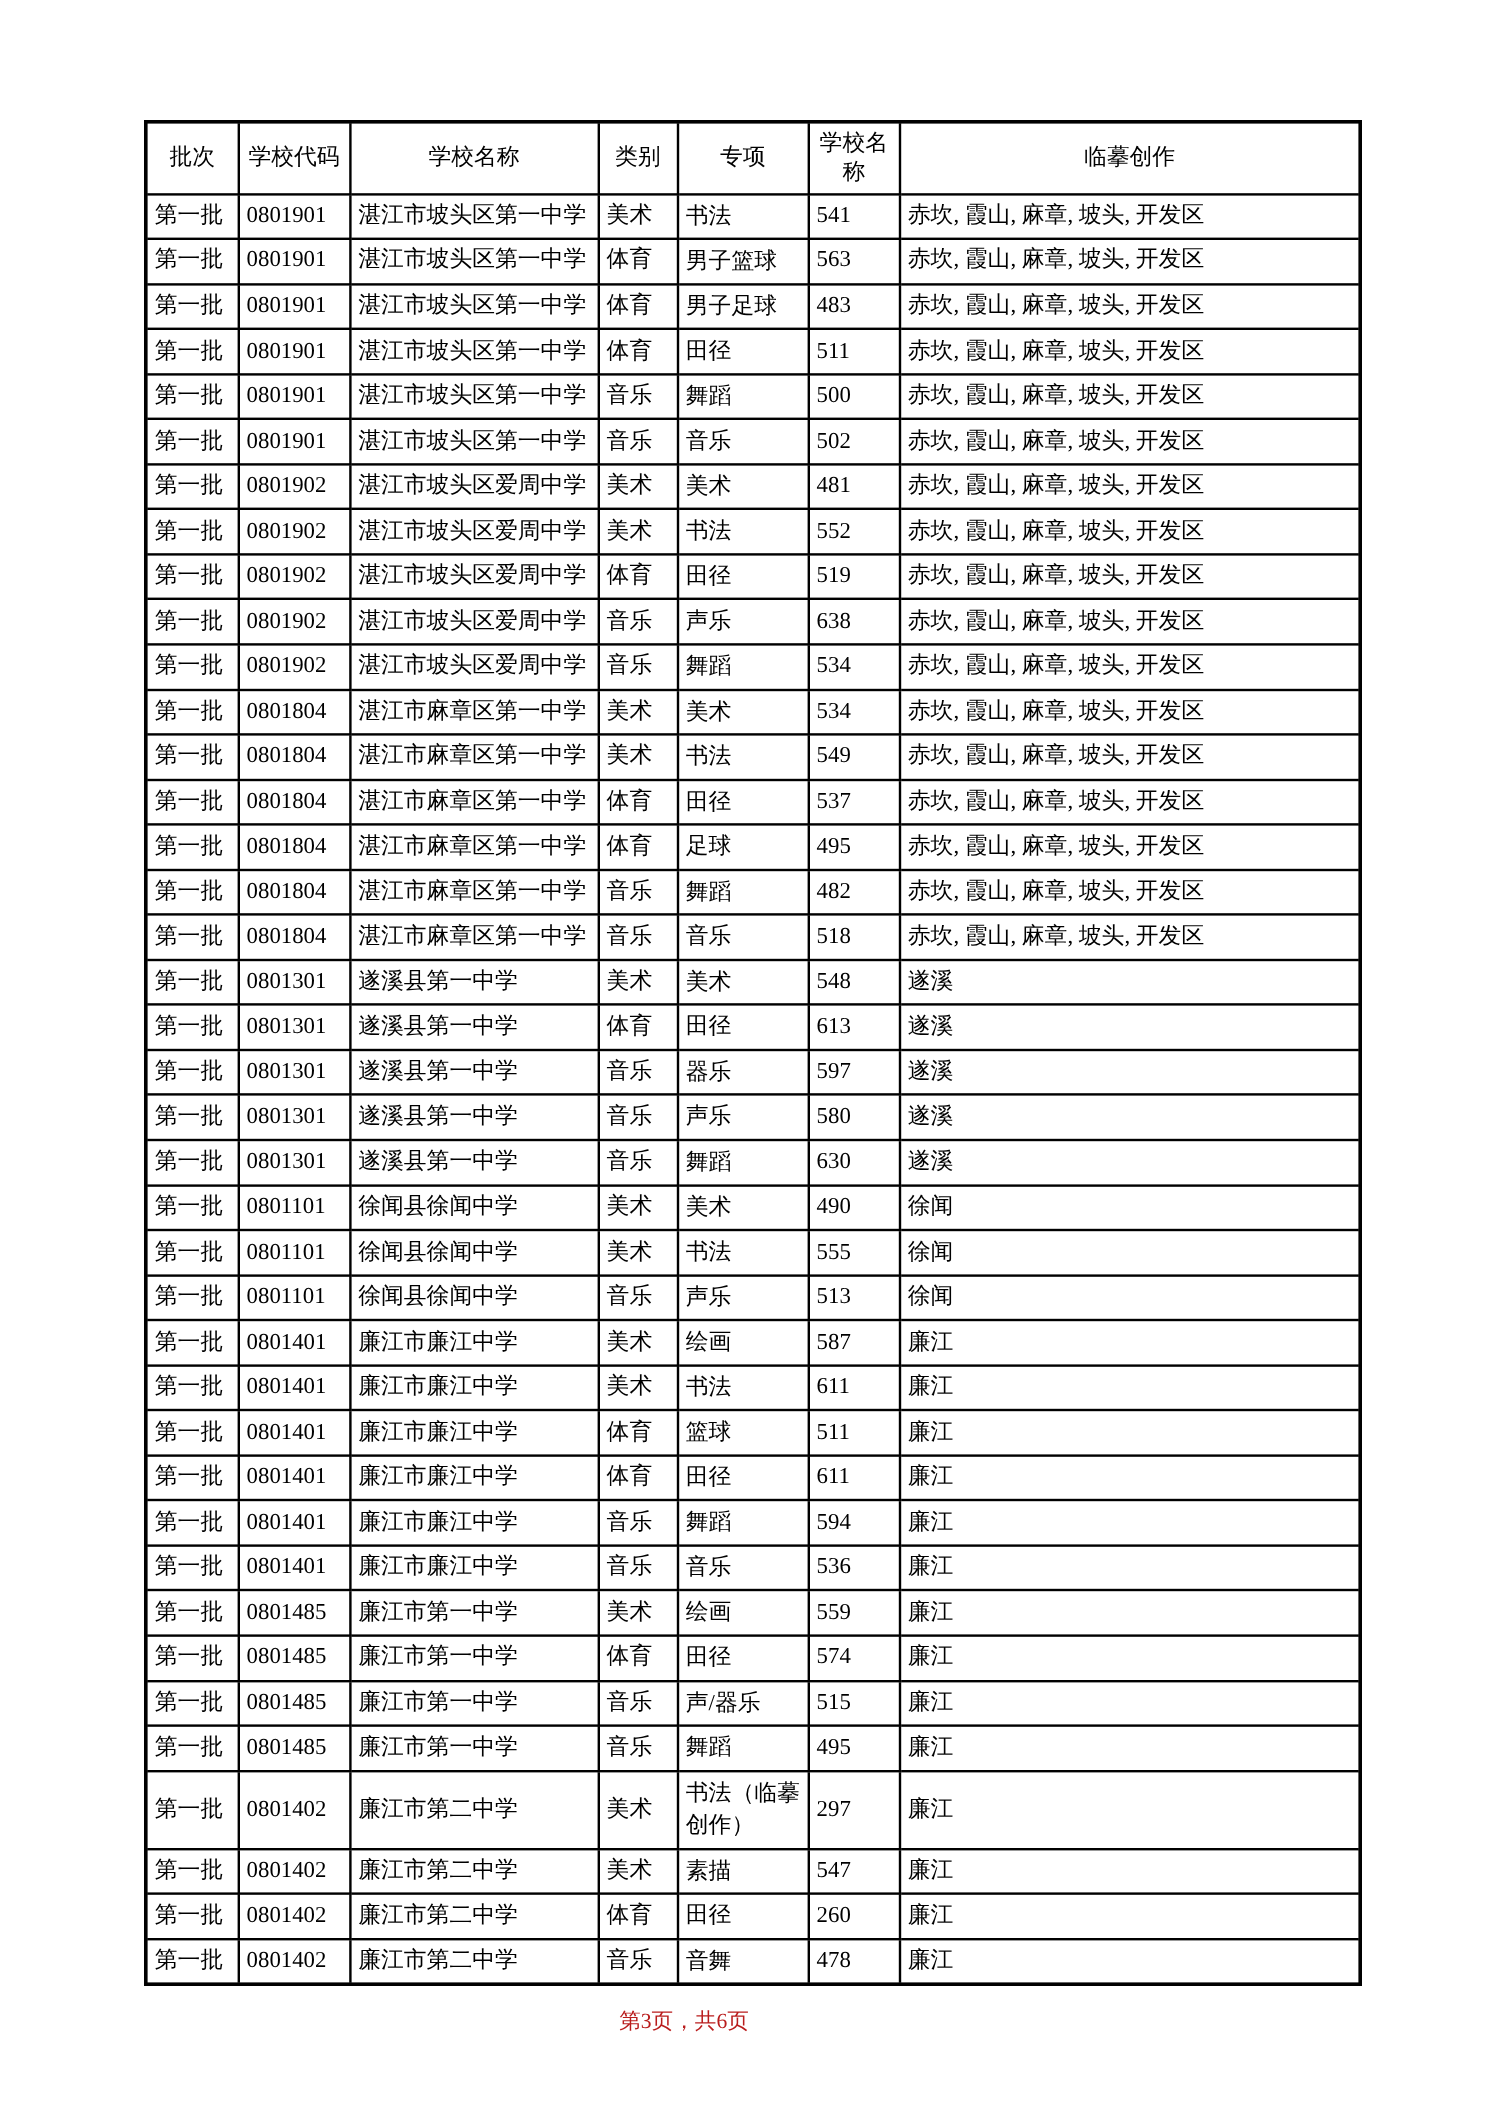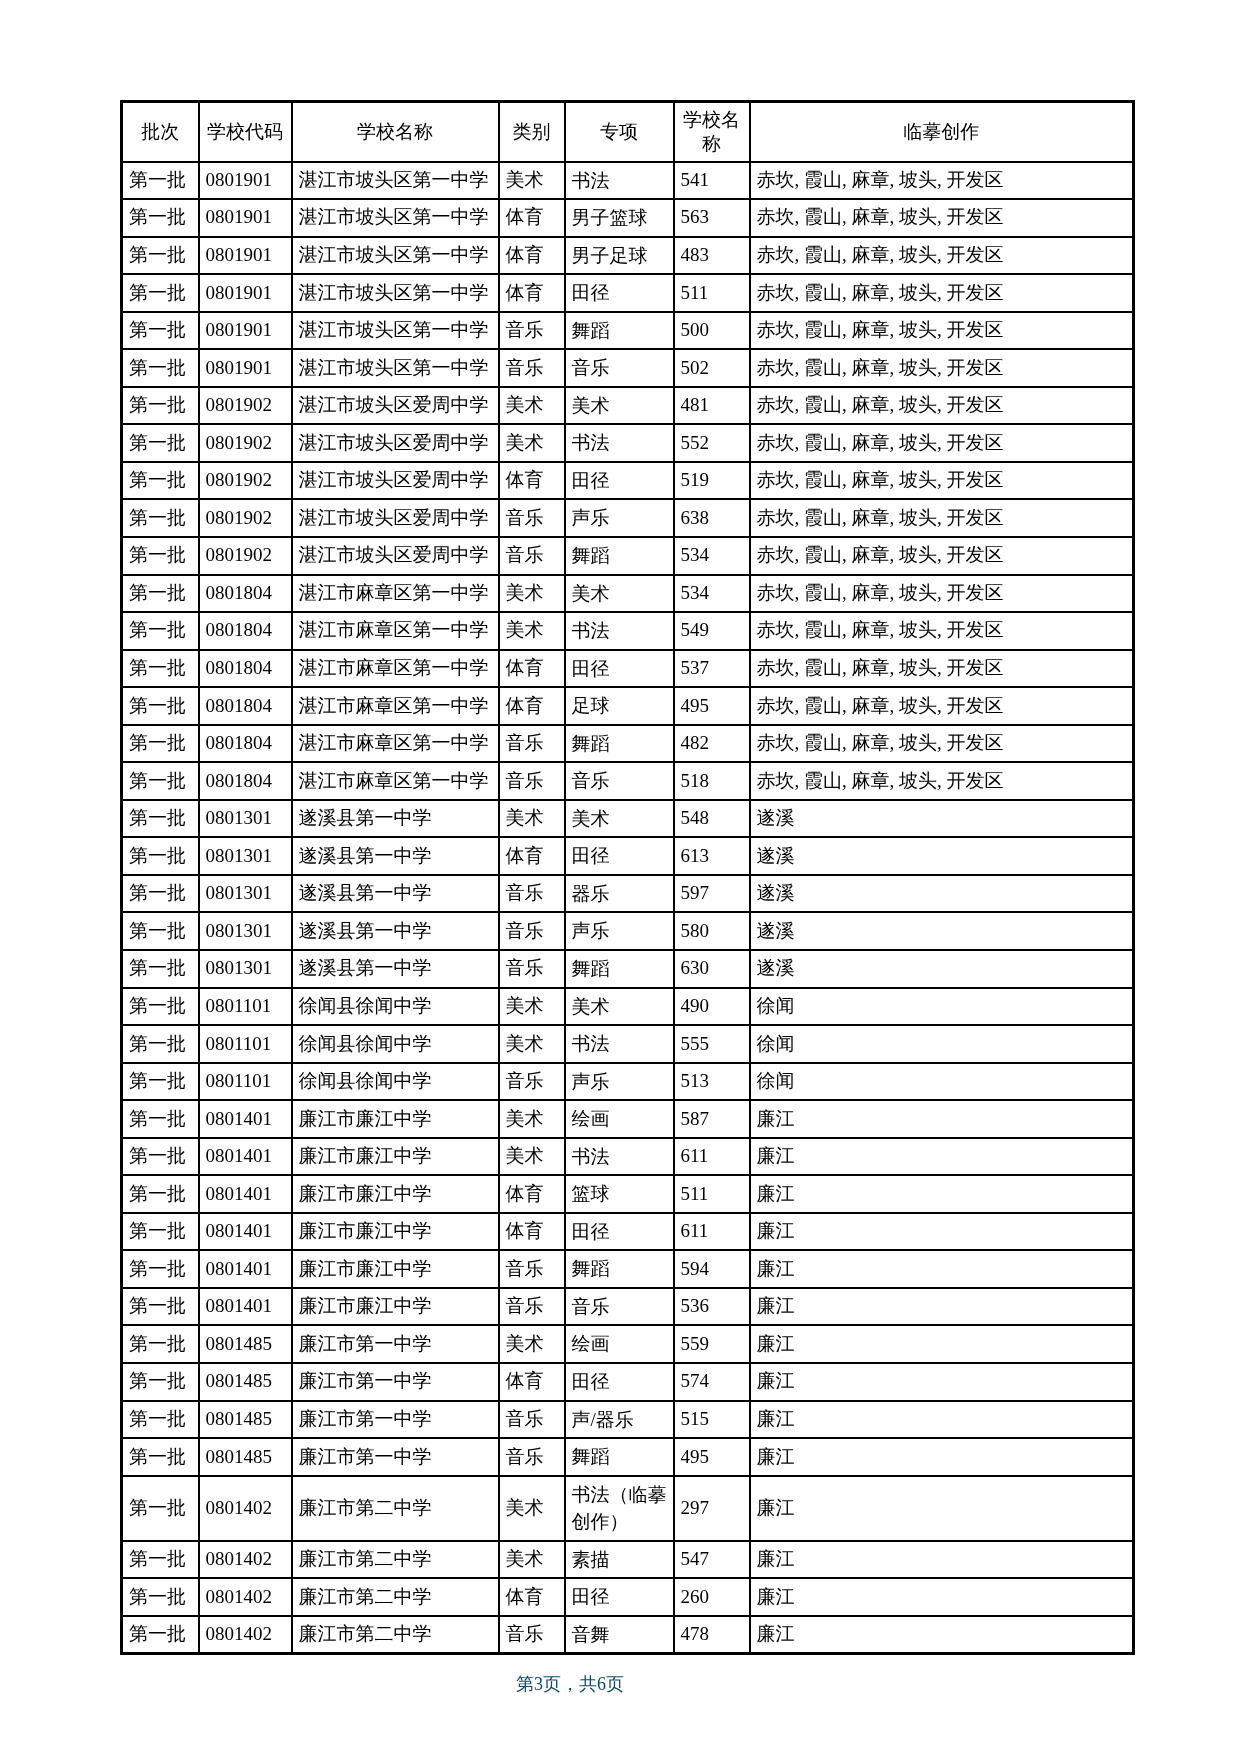--- a/index.html
+++ b/index.html
@@ -59,21 +59,21 @@
     padding-top: 4px;
     padding-bottom: 4px;
   }
   .footer {
     position: absolute;
     top: 1672px;
     left: 0;
     width: 1140px;
     text-align: center;
     font-size: 18px;
-    color: #0c4a6e;
+    color: #b91c1c;
   }
 </style>
 </head>
 <body>
 
 <div class="sheet">
 
   <table class="score-table">
     <colgroup>
       <col class="w0">

